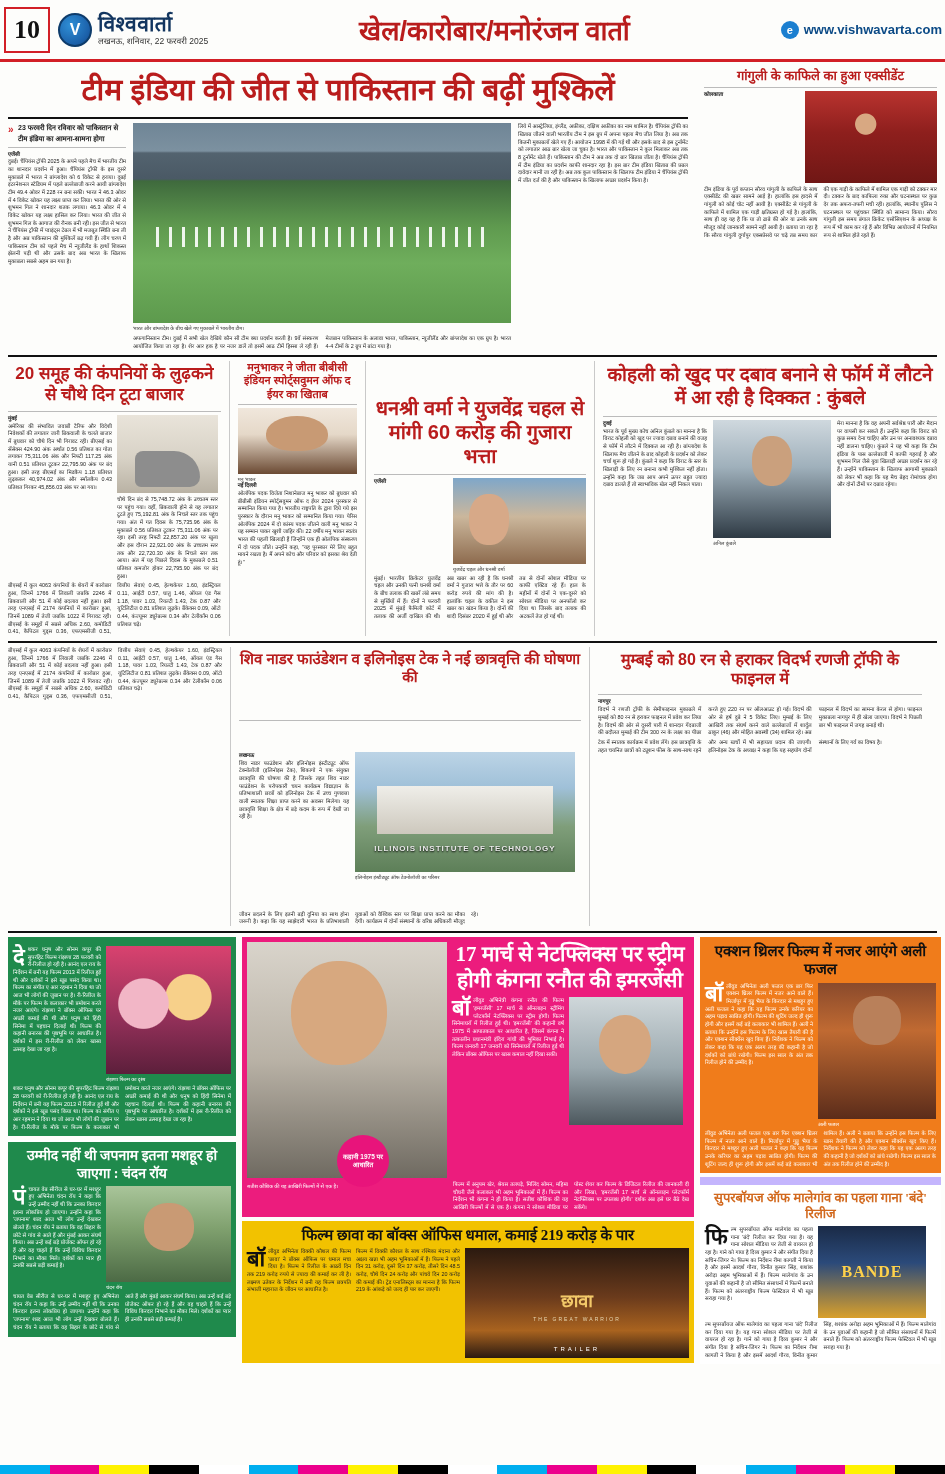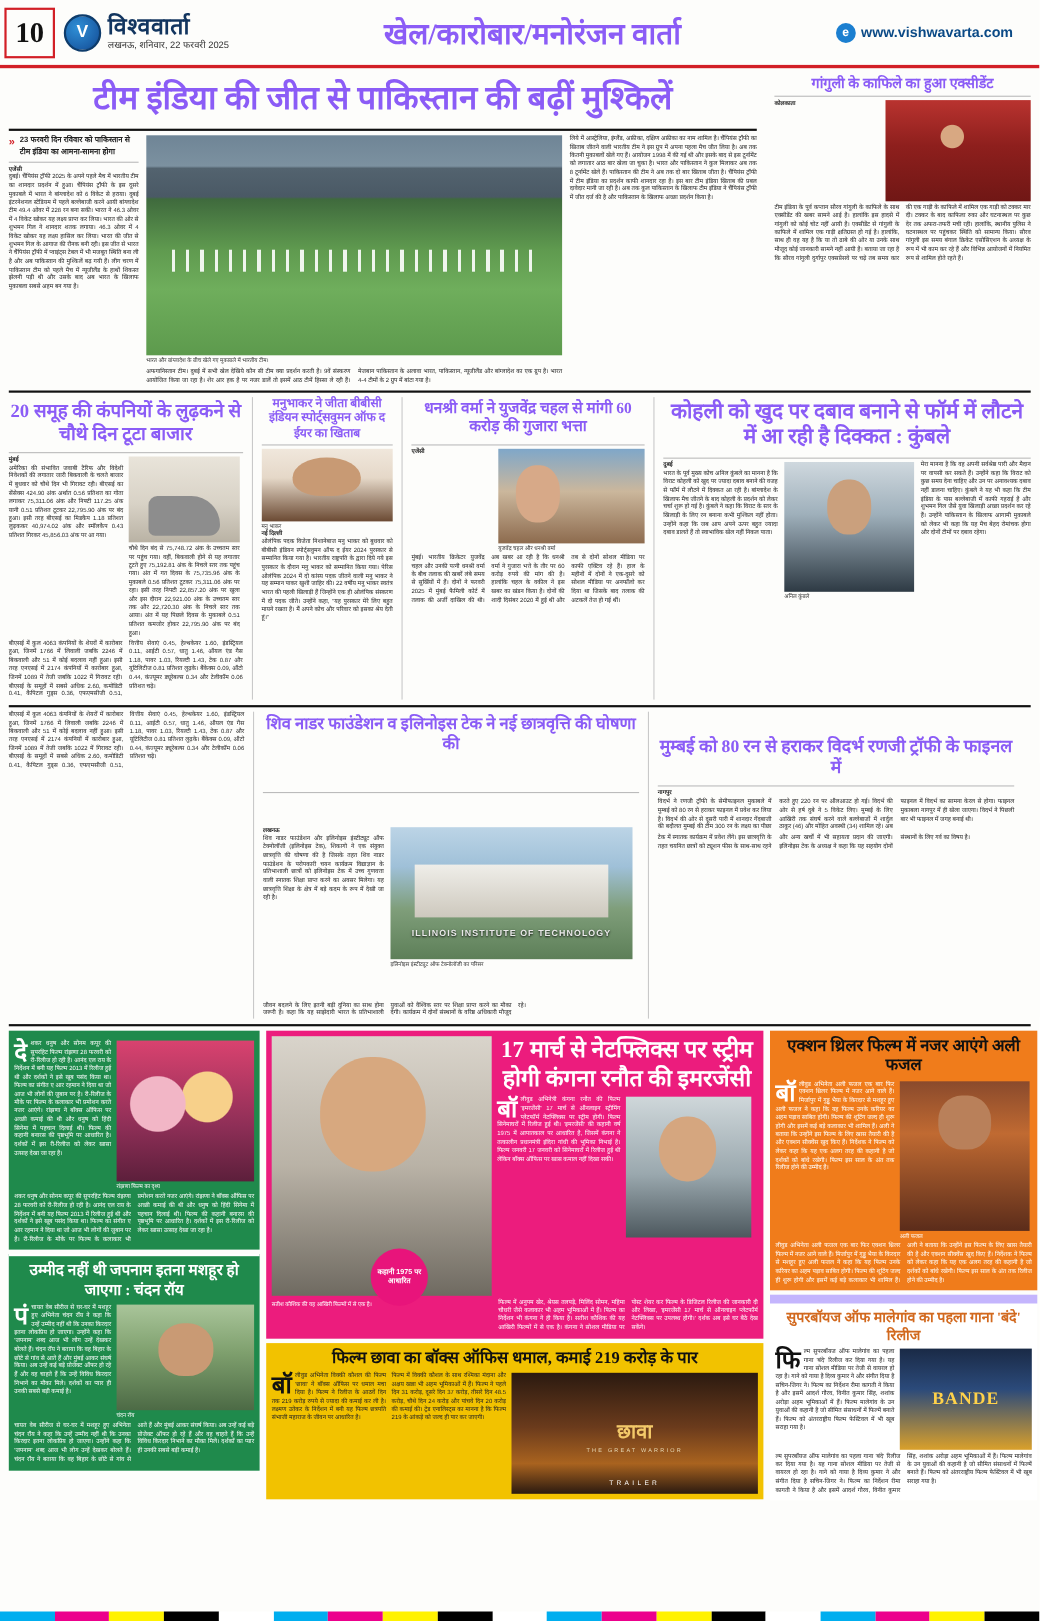--- a/index.html
+++ b/index.html
@@ -16,21 +16,21 @@
     width: 945px; height: 1474px;
     background: #fdfdfb;
     padding: 0;
   }
 
   
   .masthead {
     display:flex; align-items:center;
     height: 62px;
     border-bottom: 3px solid #d21f26;
-    padding: 4px 24px 4px 4px;
+    padding: 4px 3px 4px 4px;
     gap: 8px;
   }
   .pageno-box {
     width: 46px; height: 46px;
     border: 2px solid #d21f26;
     display:flex; align-items:center; justify-content:center;
     font-size: 26px; font-weight: bold; color:#111;
     font-family:"Liberation Serif", serif;
   }
   .logo-block { display:flex; align-items:center; gap:6px; }
@@ -60,21 +60,21 @@
     width:18px;height:18px;border-radius:50%;
     background:#1b7fd0; color:#fff; font-size:11px;
     display:flex;align-items:center;justify-content:center;
   }
 
   
   .content { padding: 6px 8px 0 8px; }
   .row { display:flex; gap:8px; }
   .col { display:flex; flex-direction:column; }
 
-  .hl { font-family:Liberation Serif, serif; font-weight:bold; color:#8b5cf6; }
+  .hl { font-family:Liberation Sans, sans-serif; font-weight:bold; color:#b91c1c; }
   .lead-head {
     font-size: 30px; line-height:1.18; text-align:center;
     padding: 4px 0 6px 0;
   }
   .sub-head { font-size: 17px; line-height:1.2; text-align:center; padding:3px 0; }
   .mid-head { font-size: 15px; line-height:1.2; text-align:center; padding:3px 0; }
 
   .body-txt {
     font-size: 5.4px; line-height: 1.42; text-align: justify;
     color:#222; hyphens:auto; word-break:break-word;
@@ -313,21 +313,21 @@
         <div class="hr-grey"></div>
         <div class="photo ph-manu" style="height:66px;"></div>
         <div class="cap">मनु भाकर</div>
         <div class="body-txt dateline">नई दिल्ली</div>
         <div class="body-txt">ओलंपिक पदक विजेता निशानेबाज मनु भाकर को बुधवार को बीबीसी इंडियन स्पोर्ट्सवुमन ऑफ द ईयर 2024 पुरस्कार से सम्मानित किया गया है। भारतीय राष्ट्रपति के द्वारा दिये गये इस पुरस्कार के दौरान मनु भाकर को सम्मानित किया गया। पेरिस ओलंपिक 2024 में दो कांस्य पदक जीतने वाली मनु भाकर ने यह सम्मान पाकर खुशी जाहिर की। 22 वर्षीय मनु भाकर स्वतंत्र भारत की पहली खिलाड़ी हैं जिन्होंने एक ही ओलंपिक संस्करण में दो पदक जीते। उन्होंने कहा, ''यह पुरस्कार मेरे लिए बहुत मायने रखता है। मैं अपने कोच और परिवार को इसका श्रेय देती हूं।''</div>
       </div>
 
       <div class="sep-v"></div>
 
       <div class="col" style="width:212px;">
-        <div class="hl sub-head" style="font-size:14px;">धनश्री वर्मा ने युजवेंद्र चहल से मांगी 60 करोड़ की गुजारा भत्ता</div>
+        <div class="hl sub-head" style="font-size:20px;margin-top:32px;">धनश्री वर्मा ने युजवेंद्र चहल से मांगी 60 करोड़ की गुजारा भत्ता</div>
         <div class="hr-grey"></div>
         <div class="row" style="gap:5px;">
           <div style="width:74px;">
             <div class="body-txt dateline">एजेंसी</div>
           </div>
           <div style="width:133px;">
             <div class="photo ph-dhanashree" style="height:86px;"></div>
             <div class="cap">युजवेंद्र चहल और धनश्री वर्मा</div>
           </div>
         </div>
@@ -378,21 +378,21 @@
               <div class="campus-label">ILLINOIS INSTITUTE OF TECHNOLOGY</div>
             </div>
             <div class="cap">इलिनोइस इंस्टीट्यूट ऑफ टेक्नोलॉजी का परिसर</div>
           </div>
         </div>
         <div class="body-txt" style="margin-top:2px;column-count:3;column-gap:6px;">जीवन बदलने के लिए इतनी बड़ी दुनिया का साथ होना जरूरी है। कहा कि यह साझेदारी भारत के प्रतिभाशाली युवाओं को वैश्विक स्तर पर शिक्षा प्राप्त करने का मौका देगी। कार्यक्रम में दोनों संस्थानों के वरिष्ठ अधिकारी मौजूद रहे।</div>
       </div>
 
       <div class="sep-v"></div>
 
-      <div class="col" style="width:324px;margin-top:20px;">
+      <div class="col" style="width:324px;">
         <div class="hl mid-head" style="font-size:16px;">मुम्बई को 80 रन से हराकर विदर्भ रणजी ट्रॉफी के फाइनल में</div>
         <div class="hr-grey"></div>
         <div class="body-txt dateline">नागपुर</div>
         <div class="body-txt" style="column-count:3;column-gap:7px;">विदर्भ ने रणजी ट्रॉफी के सेमीफाइनल मुकाबले में मुम्बई को 80 रन से हराकर फाइनल में प्रवेश कर लिया है। विदर्भ की ओर से दूसरी पारी में शानदार गेंदबाजी की बदौलत मुम्बई की टीम 300 रन के लक्ष्य का पीछा करते हुए 220 रन पर ऑलआउट हो गई। विदर्भ की ओर से हर्ष दुबे ने 5 विकेट लिए। मुम्बई के लिए आखिरी तक संघर्ष करने वाले बल्लेबाजों में शार्दुल ठाकुर (46) और मोहित अवस्थी (34) शामिल रहे। अब फाइनल में विदर्भ का सामना केरल से होगा। फाइनल मुकाबला नागपुर में ही खेला जाएगा। विदर्भ ने पिछली बार भी फाइनल में जगह बनाई थी।</div>
         <div class="body-txt" style="column-count:3;column-gap:7px;margin-top:2px;">टेक में स्नातक कार्यक्रम में प्रवेश लेंगे। इस छात्रवृत्ति के तहत चयनित छात्रों को ट्यूशन फीस के साथ-साथ रहने और अन्य खर्चों में भी सहायता प्रदान की जाएगी। इलिनोइस टेक के अध्यक्ष ने कहा कि यह सहयोग दोनों संस्थानों के लिए गर्व का विषय है।</div>
       </div>
     </div>
 
     <div class="hr-black" style="margin:5px 0 4px 0;"></div>
 
@@ -508,21 +508,21 @@
 
         <div class="block blk-white" style="margin-top:4px;border-top:8px solid #c4b5fd;">
           <div class="blk-head blk-head-b" style="font-size:13px;color:#d2691e;">सुपरबॉयज ऑफ मालेगांव का पहला गाना 'बंदे' रिलीज</div>
           <div class="row" style="gap:5px;margin-top:4px;">
             <div style="width:108px;">
               <div class="body-txt">
                 <span class="dropcap">फि</span>
                 <span>ल्म सुपरबॉयज ऑफ मालेगांव का पहला गाना 'बंदे' रिलीज कर दिया गया है। यह गाना सोशल मीडिया पर तेजी से वायरल हो रहा है। गाने को गाया है दिव्य कुमार ने और संगीत दिया है सचिन-जिगर ने। फिल्म का निर्देशन रीमा कागती ने किया है और इसमें आदर्श गौरव, विनीत कुमार सिंह, शशांक अरोड़ा अहम भूमिकाओं में हैं। फिल्म मालेगांव के उन युवाओं की कहानी है जो सीमित संसाधनों में फिल्में बनाते हैं। फिल्म को अंतरराष्ट्रीय फिल्म फेस्टिवल में भी खूब सराहा गया है।</span>
               </div>
             </div>
-            <div style="width:120px;">
+            <div style="width:108px;">
               <div class="photo ph-bande" style="height:92px;position:relative;">
                 <div style="position:absolute;left:0;right:0;top:40%;text-align:center;color:#ffd24a;font-size:16px;font-weight:bold;font-family:'Liberation Serif',serif;letter-spacing:1px;">BANDE</div>
               </div>
             </div>
           </div>
           <div class="body-txt" style="margin-top:3px;column-count:2;column-gap:6px;">ल्म सुपरबॉयज ऑफ मालेगांव का पहला गाना 'बंदे' रिलीज कर दिया गया है। यह गाना सोशल मीडिया पर तेजी से वायरल हो रहा है। गाने को गाया है दिव्य कुमार ने और संगीत दिया है सचिन-जिगर ने। फिल्म का निर्देशन रीमा कागती ने किया है और इसमें आदर्श गौरव, विनीत कुमार सिंह, शशांक अरोड़ा अहम भूमिकाओं में हैं। फिल्म मालेगांव के उन युवाओं की कहानी है जो सीमित संसाधनों में फिल्में बनाते हैं। फिल्म को अंतरराष्ट्रीय फिल्म फेस्टिवल में भी खूब सराहा गया है।</div>
         </div>
       </div>
     </div>
 

